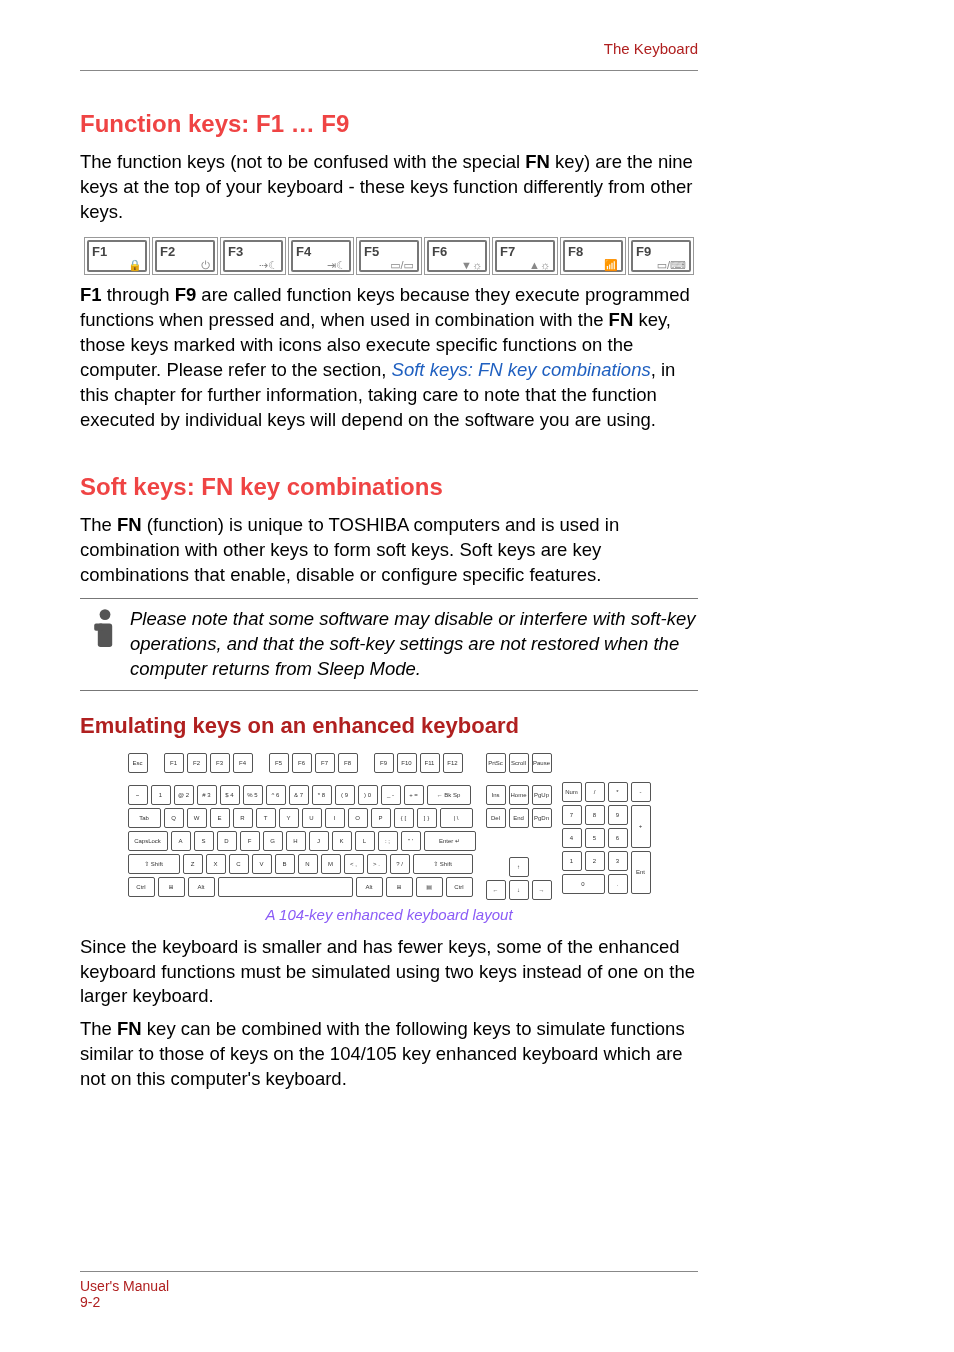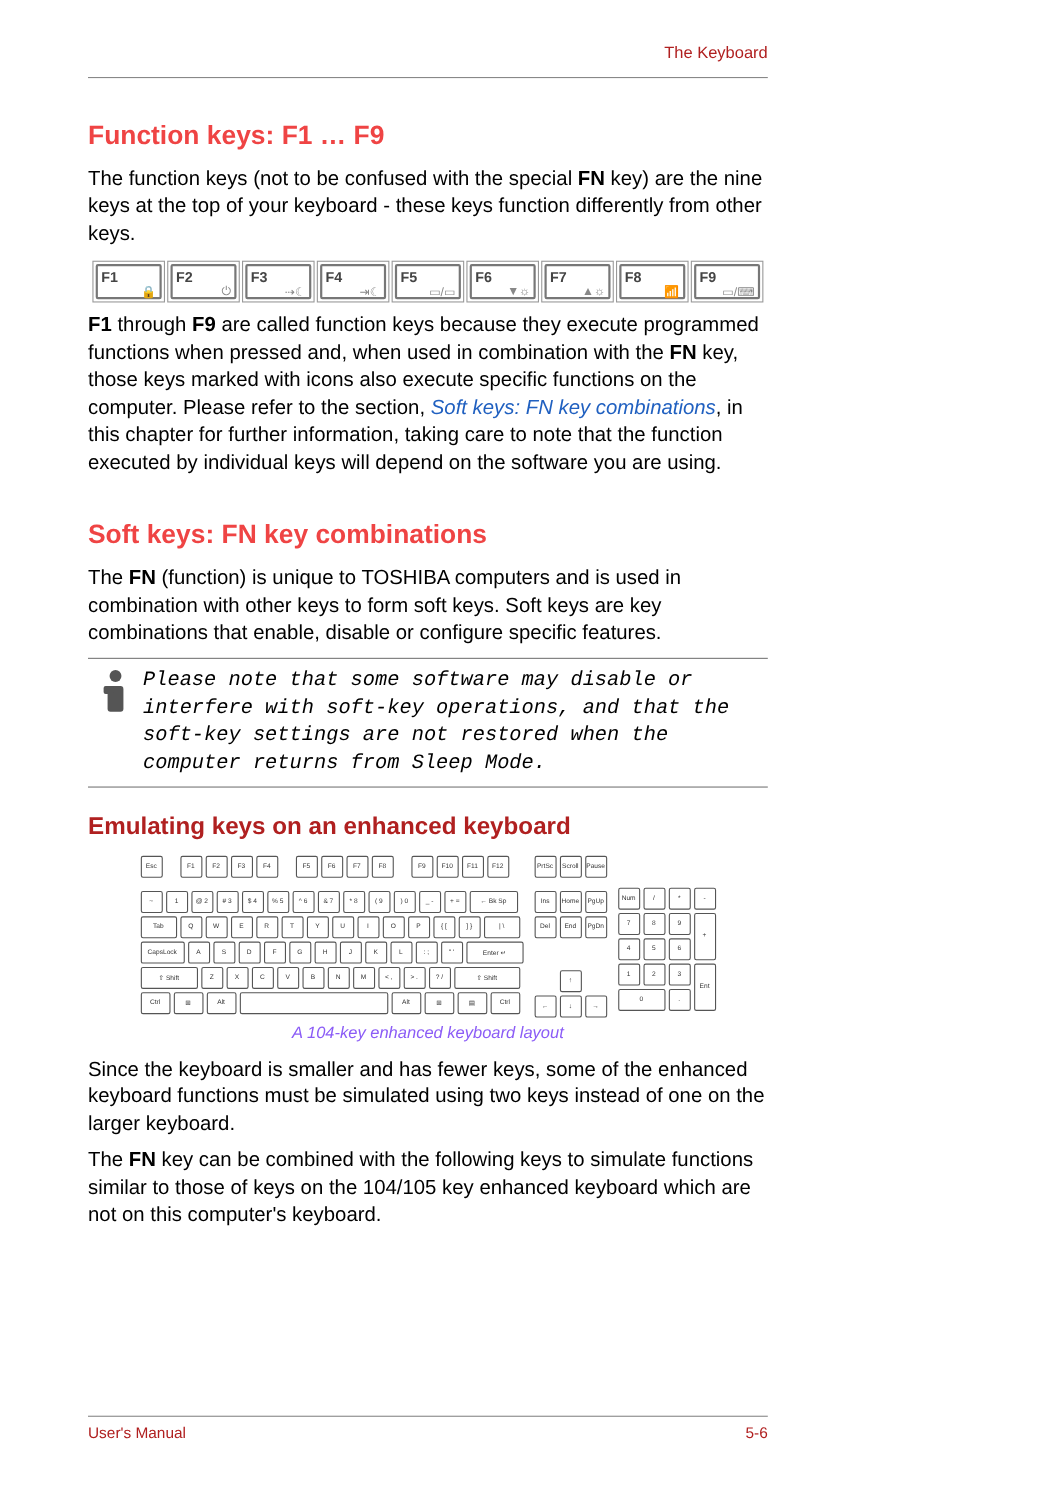--- a/index.html
+++ b/index.html
@@ -80,21 +80,20 @@
   .fn-key .lbl { font-size: 13px; font-weight: bold; color: #444; }
   .fn-key .ic { align-self: flex-end; font-size: 11px; color: #888; }
 
   .note-row {
     display: flex;
     align-items: flex-start;
     margin: 10px 0;
     border-top: 1px solid #777;
     border-bottom: 1px solid #777;
     padding: 8px 0;
-    font-family: Liberation Mono, monospace;
   }
   .note-icon {
     width: 50px;
     flex-shrink: 0;
     text-align: center;
   }
   .note-icon svg { width: 36px; height: 44px; }
   .note-text {
     font-size: 18.5px;
     line-height: 1.35;
@@ -158,20 +157,21 @@
     position: absolute;
     bottom: 42px;
     left: 80px;
     right: 80px;
     display: flex;
     justify-content: space-between;
     border-top: 1px solid #888;
     padding-top: 6px;
     font-size: 14px;
     color: #b02020;
+    flex-direction: column;
   }
 </style>
 </head>
 <body>
 
 <div class="page">
   <div class="header-right">The Keyboard</div>
   <hr class="hr-top">
 
   <div class="h1">Function keys: F1 … F9</div>
@@ -435,15 +435,15 @@
     <div class="caption">A 104-key enhanced keyboard layout</div>
 
     <p class="body-text">Since the keyboard is smaller and has fewer keys, some of the enhanced keyboard functions must be simulated using two keys instead of one on the larger keyboard.</p>
     <p class="body-text">
       <span>The </span><span class="bold">FN</span><span> key can be combined with the following keys to simulate functions similar to those of keys on the 104/105 key enhanced keyboard which are not on this computer's keyboard.</span>
     </p>
   </div>
 
   <div class="footer">
     <span>User's Manual</span>
-    <span>5-6</span>
+    <span>9-2</span>
   </div>
 </div>
 
 </body></html>

